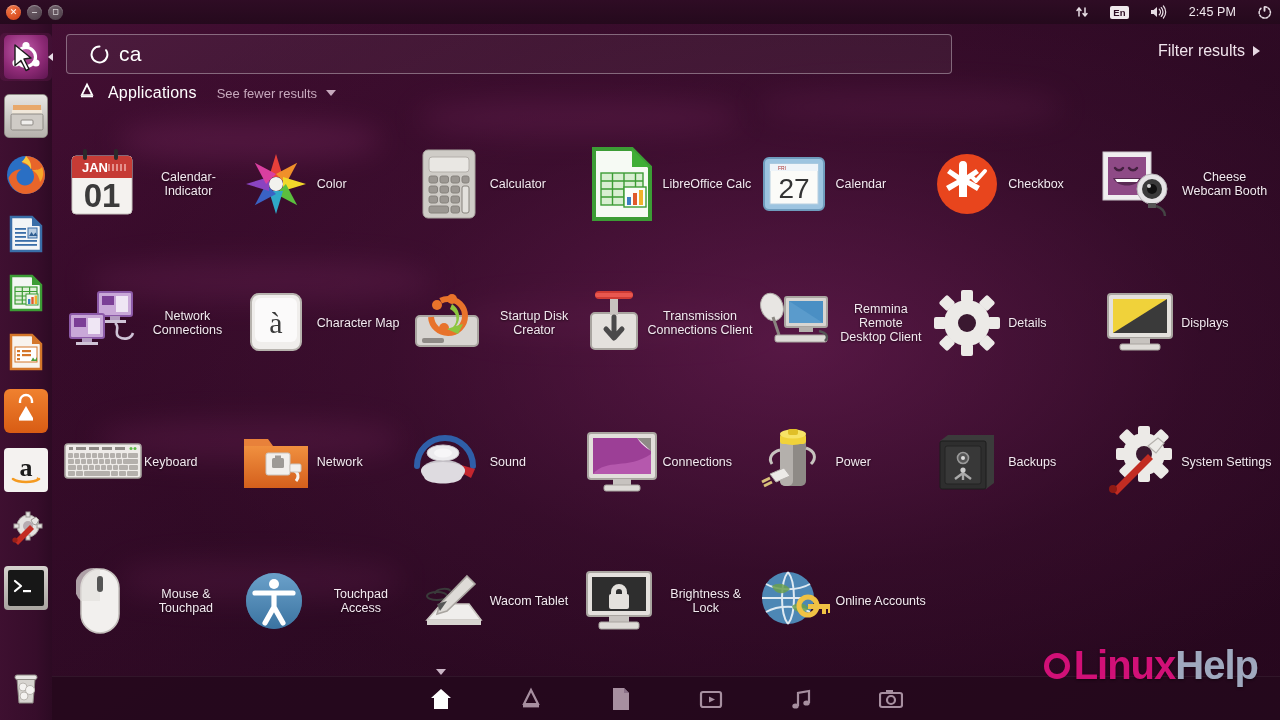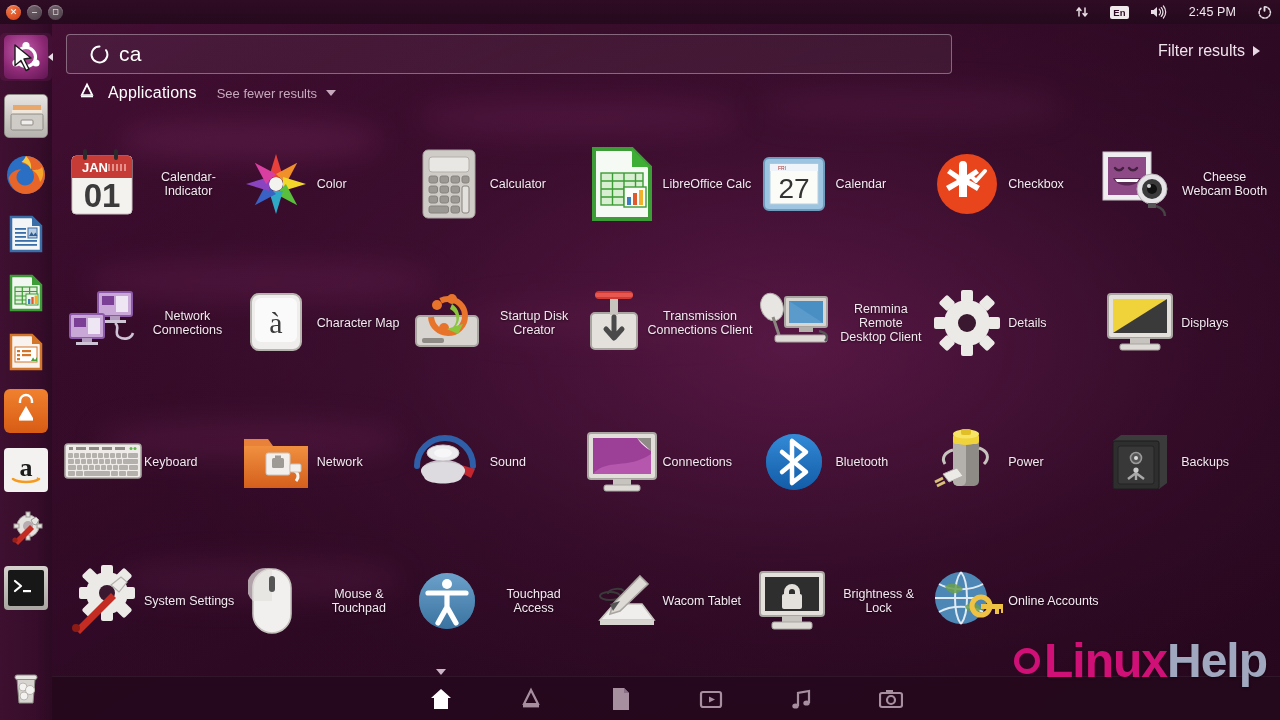--- a/index.html
+++ b/index.html
@@ -97,22 +97,22 @@
     position: absolute; left: 52px; bottom: 0; width: 1228px; height: 44px;
     background: rgba(36,8,28,0.85);
     border-top: 1px solid rgba(255,255,255,0.06);
     display: flex; align-items: center; justify-content: center; gap: 64px; z-index: 25;
   }
   .lens { width: 26px; height: 26px; display:flex; align-items:center; justify-content:center; position: relative; }
   .lens.active::after { content:""; position:absolute; top:-17px; left:50%; transform:translateX(-50%);
       width:0;height:0;border-left:5px solid transparent;border-right:5px solid transparent;border-top:6px solid #cbb6c6; }
 
   
-  #watermark { position: absolute; right: 13px; bottom: 32px; z-index: 28; display:flex; align-items:center;
-               font-size: 48px; font-weight: bold; letter-spacing: -1px; opacity: .92; }
+  #watermark { position: absolute; right: 22px; bottom: 32px; z-index: 28; display:flex; align-items:center;
+               font-size: 40px; font-weight: bold; letter-spacing: -1px; opacity: .92; }
   .wm-linux { color: #e0117f; text-shadow: 0 1px 3px rgba(0,0,0,.5); }
   .wm-help  { color: #aab6cc; text-shadow: 0 1px 3px rgba(0,0,0,.5); }
   .wm-dot { width:26px;height:26px;border-radius:50%;border:5px solid #e0117f;margin-right:4px; }
 
   
   #cursor { position:absolute; left:13px; top:44px; z-index: 60; }
 </style>
 </head>
 <body>
 
@@ -705,36 +705,20 @@
           <path d="M9 45c14-16 34-4 58-20v20z" fill="#b558ad"></path>
           <path d="M53 9h14v13z" fill="#8e8a86"></path>
           <path d="M53 9c4 6 8 9 14 13z" fill="#f2f0ee"></path>
           <rect x="29" y="50" width="18" height="6" fill="#c7c3bf"></rect>
           <rect x="20" y="56" width="36" height="6" rx="2" fill="#dedbd7" stroke="#a9a5a0"></rect>
         </svg>
       </div>
       <div class="lbl">Connections</div>
     </div>
 
-    <div class="cell">
-      <div class="ico">
-        <svg width="66" height="66" viewBox="0 0 66 66">
-          <circle cx="33" cy="33" r="28" fill="#1d72c4"></circle>
-          <circle cx="33" cy="33" r="28" fill="url(#bg1)"></circle>
-          <defs>
-              <linearGradient id="bg1" x1="0" y1="0" x2="0" y2="1">
-                <stop offset="0" stop-color="#3e96e0" stop-opacity=".7"></stop>
-                <stop offset="1" stop-color="#0d4f96" stop-opacity=".6"></stop>
-              </linearGradient>
-            </defs>
-          <path d="M31 12l14 11-24 20M31 54l14-11-24-20M31 12v42" stroke="#fff" stroke-width="4.5" fill="none" stroke-linejoin="round" stroke-linecap="round"></path>
-        </svg>
-      </div>
-      <div class="lbl">Bluetooth</div>
-    </div>
 
     <div class="cell">
       <div class="ico">
         <svg width="72" height="72" viewBox="0 0 72 72">
           <rect x="22" y="12" width="26" height="48" rx="5" fill="#8e8a86"></rect>
           <rect x="22" y="12" width="13" height="48" rx="5" fill="#b4b0ac"></rect>
           <ellipse cx="35" cy="14" rx="13" ry="5" fill="#f0d23a"></ellipse>
           <rect x="22" y="8" width="26" height="10" rx="3" fill="#f0d23a"></rect>
           <ellipse cx="35" cy="8" rx="13" ry="4.5" fill="#f7e366"></ellipse>
           <rect x="30" y="3" width="10" height="6" rx="2" fill="#e0bf28"></rect>

